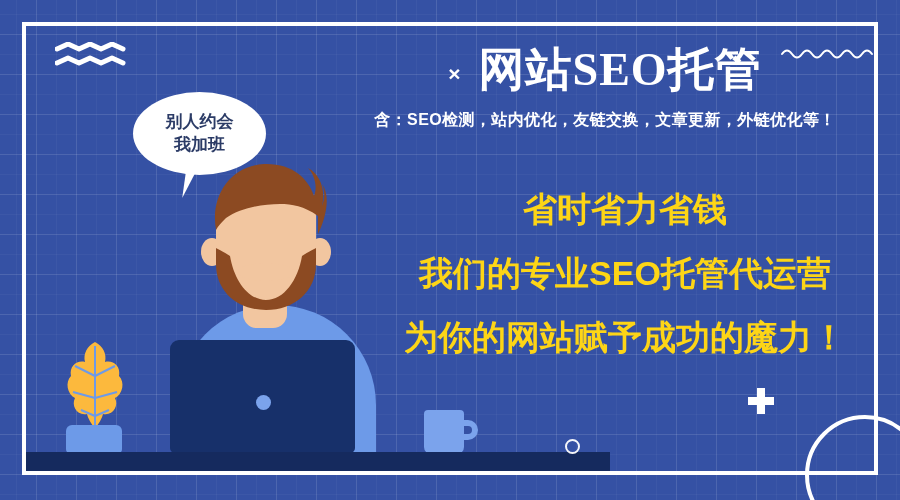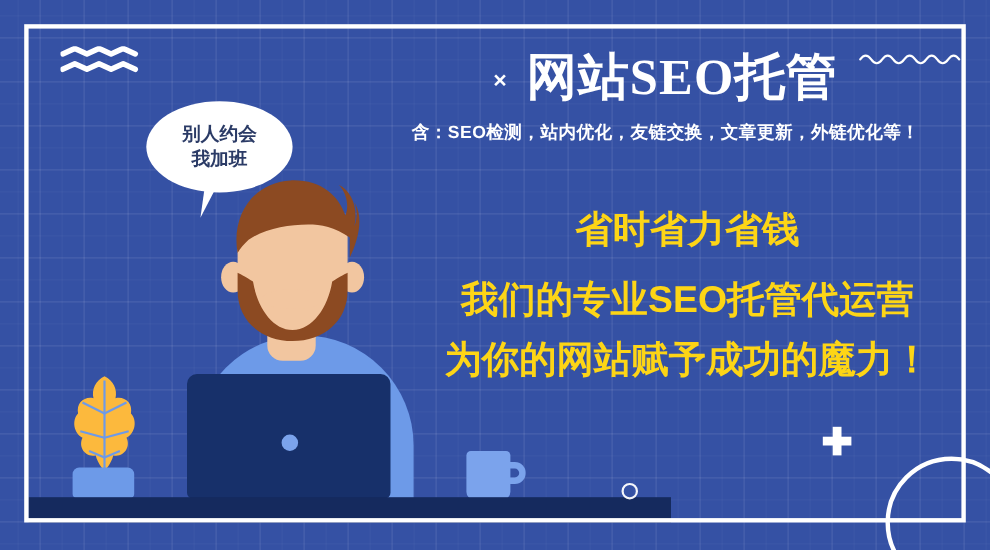--- a/index.html
+++ b/index.html
@@ -65,21 +65,21 @@
   
   .slogans{
     position:absolute;left:370px;top:192px;width:510px;
     text-align:center;z-index:5;
   }
   .slogan{
     color:#fdd516;font-weight:700;line-height:1;white-space:nowrap;
   }
   .slogan.s1{font-size:34px;}
   .slogan.s2{font-size:34px;margin-top:30px;}
-  .slogan.s3{font-size:34px;margin-top:20px;}
+  .slogan.s3{font-size:34px;margin-top:30px;}
 
   
   .bubble{
     position:absolute;left:133px;top:92px;width:133px;height:83px;
     background:#ffffff;border-radius:50%;z-index:5;
     display:flex;flex-direction:column;align-items:center;justify-content:center;
     color:#2b3b66;font-size:17px;font-weight:700;line-height:1.32;
   }
   .bubble-tail{
     position:absolute;left:185px;top:158px;width:0;height:0;z-index:4;

